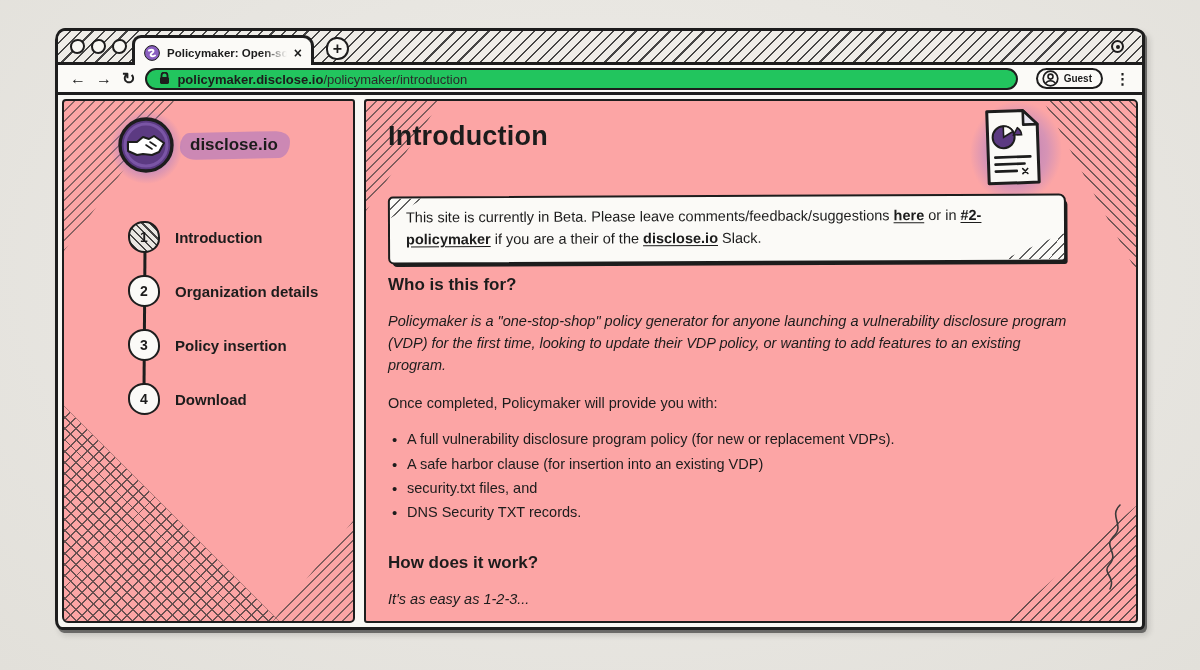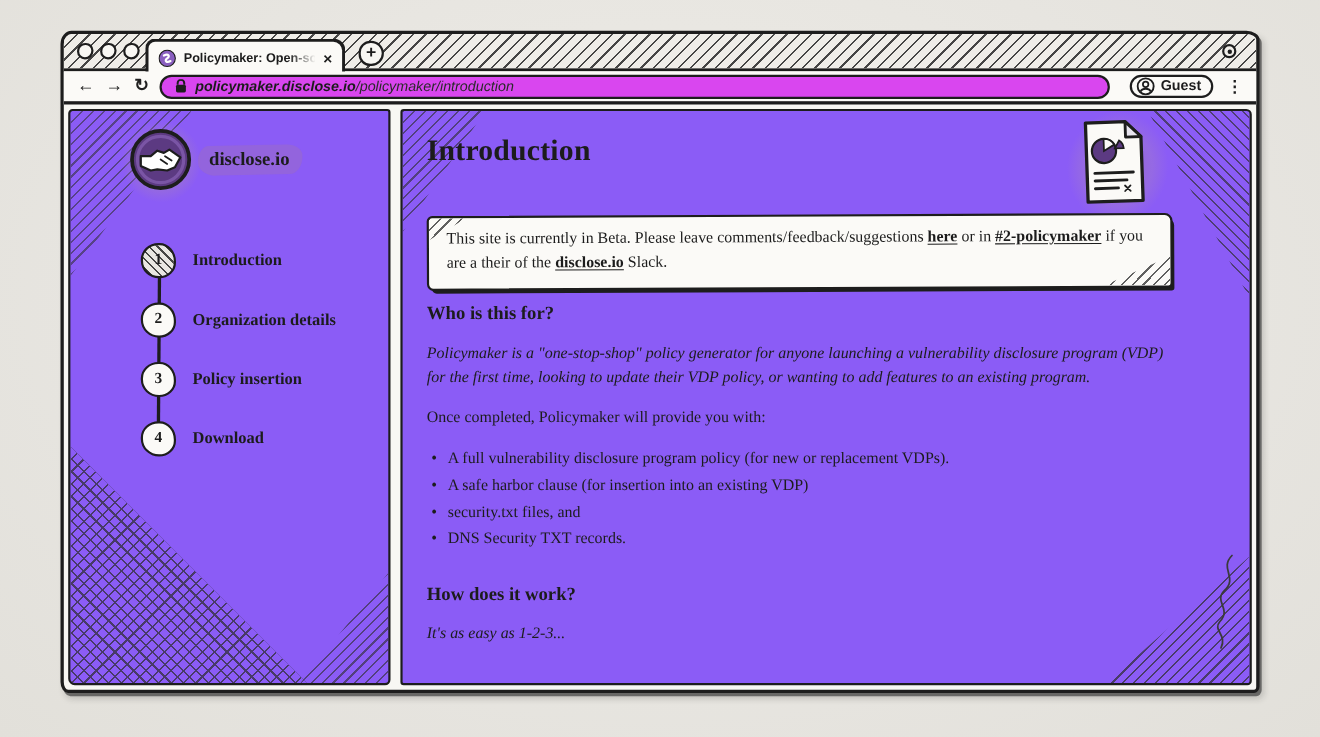--- a/index.html
+++ b/index.html
@@ -50,35 +50,35 @@
   .cam-dot::after { content:""; position:absolute; left:2.5px; top:2.5px; width:4px; height:4px; background:#1d1d1d; border-radius:50%; }
 
   
   .urlbar {
     position:relative; height:30px; border-bottom:3px solid #1d1d1d; background:#fbfaf7;
     display:flex; align-items:center; padding:0 12px; gap:10px;
   }
   .nav-ic { font-size:16px; font-weight:700; line-height:1; color:#202020; }
   .url-pill {
     flex:1; height:22px; border:2.5px solid #1d1d1d; border-radius:12px;
-    display:flex; align-items:center; gap:7px; padding:0 12px; background:#d946ef;
-    margin-right:8px; overflow:hidden; white-space:nowrap;font-style:italic;
+    display:flex; align-items:center; gap:7px; padding:0 12px; background:#22c55e;
+    margin-right:8px; overflow:hidden; white-space:nowrap;
   }
   .url-domain { font-size:13px; font-weight:700; }
   .url-path { font-size:13px; font-weight:400; color:#2a2a2a; }
   .guest-pill {
     height:21px; border:2.5px solid #1d1d1d; border-radius:12px; background:#fbfaf7;
-    display:flex; align-items:flex-start; gap:5px; padding:0 9px 0 4px;
-    font-size:13px; font-weight:700;
+    display:flex; align-items:center; gap:5px; padding:0 9px 0 4px;
+    font-size:10px; font-weight:700;
   }
   .menu-dots { font-size:15px; font-weight:700; letter-spacing:0; margin-left:2px; }
 
   
   .content { position:absolute; top:64px; left:0; right:0; bottom:0; display:flex; gap:9px; padding:4px; }
-  .panel { background:#8b5cf6; border:2.5px solid #1d1d1d; position:relative; overflow:hidden;font-family:Liberation Serif, serif; }
+  .panel { background:#fca5a5; border:2.5px solid #1d1d1d; position:relative; overflow:hidden; }
   .sidebar { width:293px; border-radius:4px 3px 5px 6px; }
   .main { flex:1; border-radius:3px 5px 4px 3px; }
 
   
   .logo-row { display:flex; align-items:center; margin:14px 0 0 52px; position:relative; }
   .logo-badge { width:60px; height:60px; position:relative; flex:0 0 auto; }
   .logo-splash { position:absolute; inset:-5px -7px -9px -6px;
     background:radial-gradient(closest-side, rgba(142,100,184,.75), rgba(160,120,200,.45) 70%, rgba(170,130,205,0) 100%);
     border-radius:46% 58% 52% 60% / 55% 48% 62% 50%; }
   .logo-text-wrap { position:relative; margin-left:4px; padding:3px 12px 4px 10px; }

